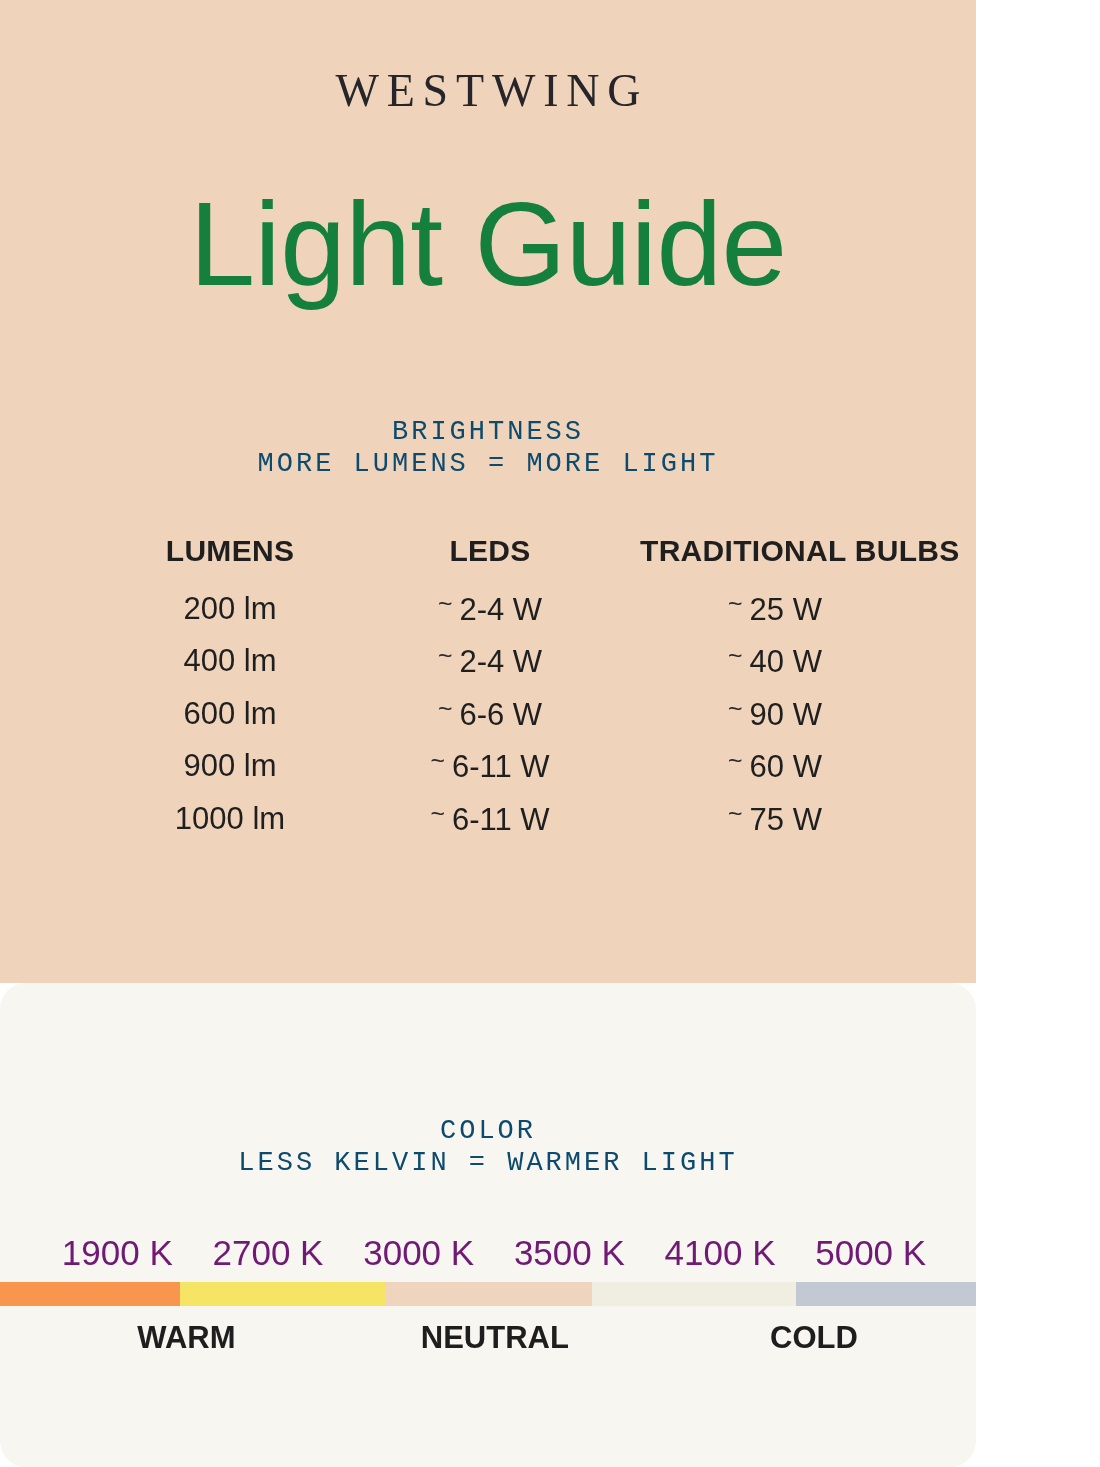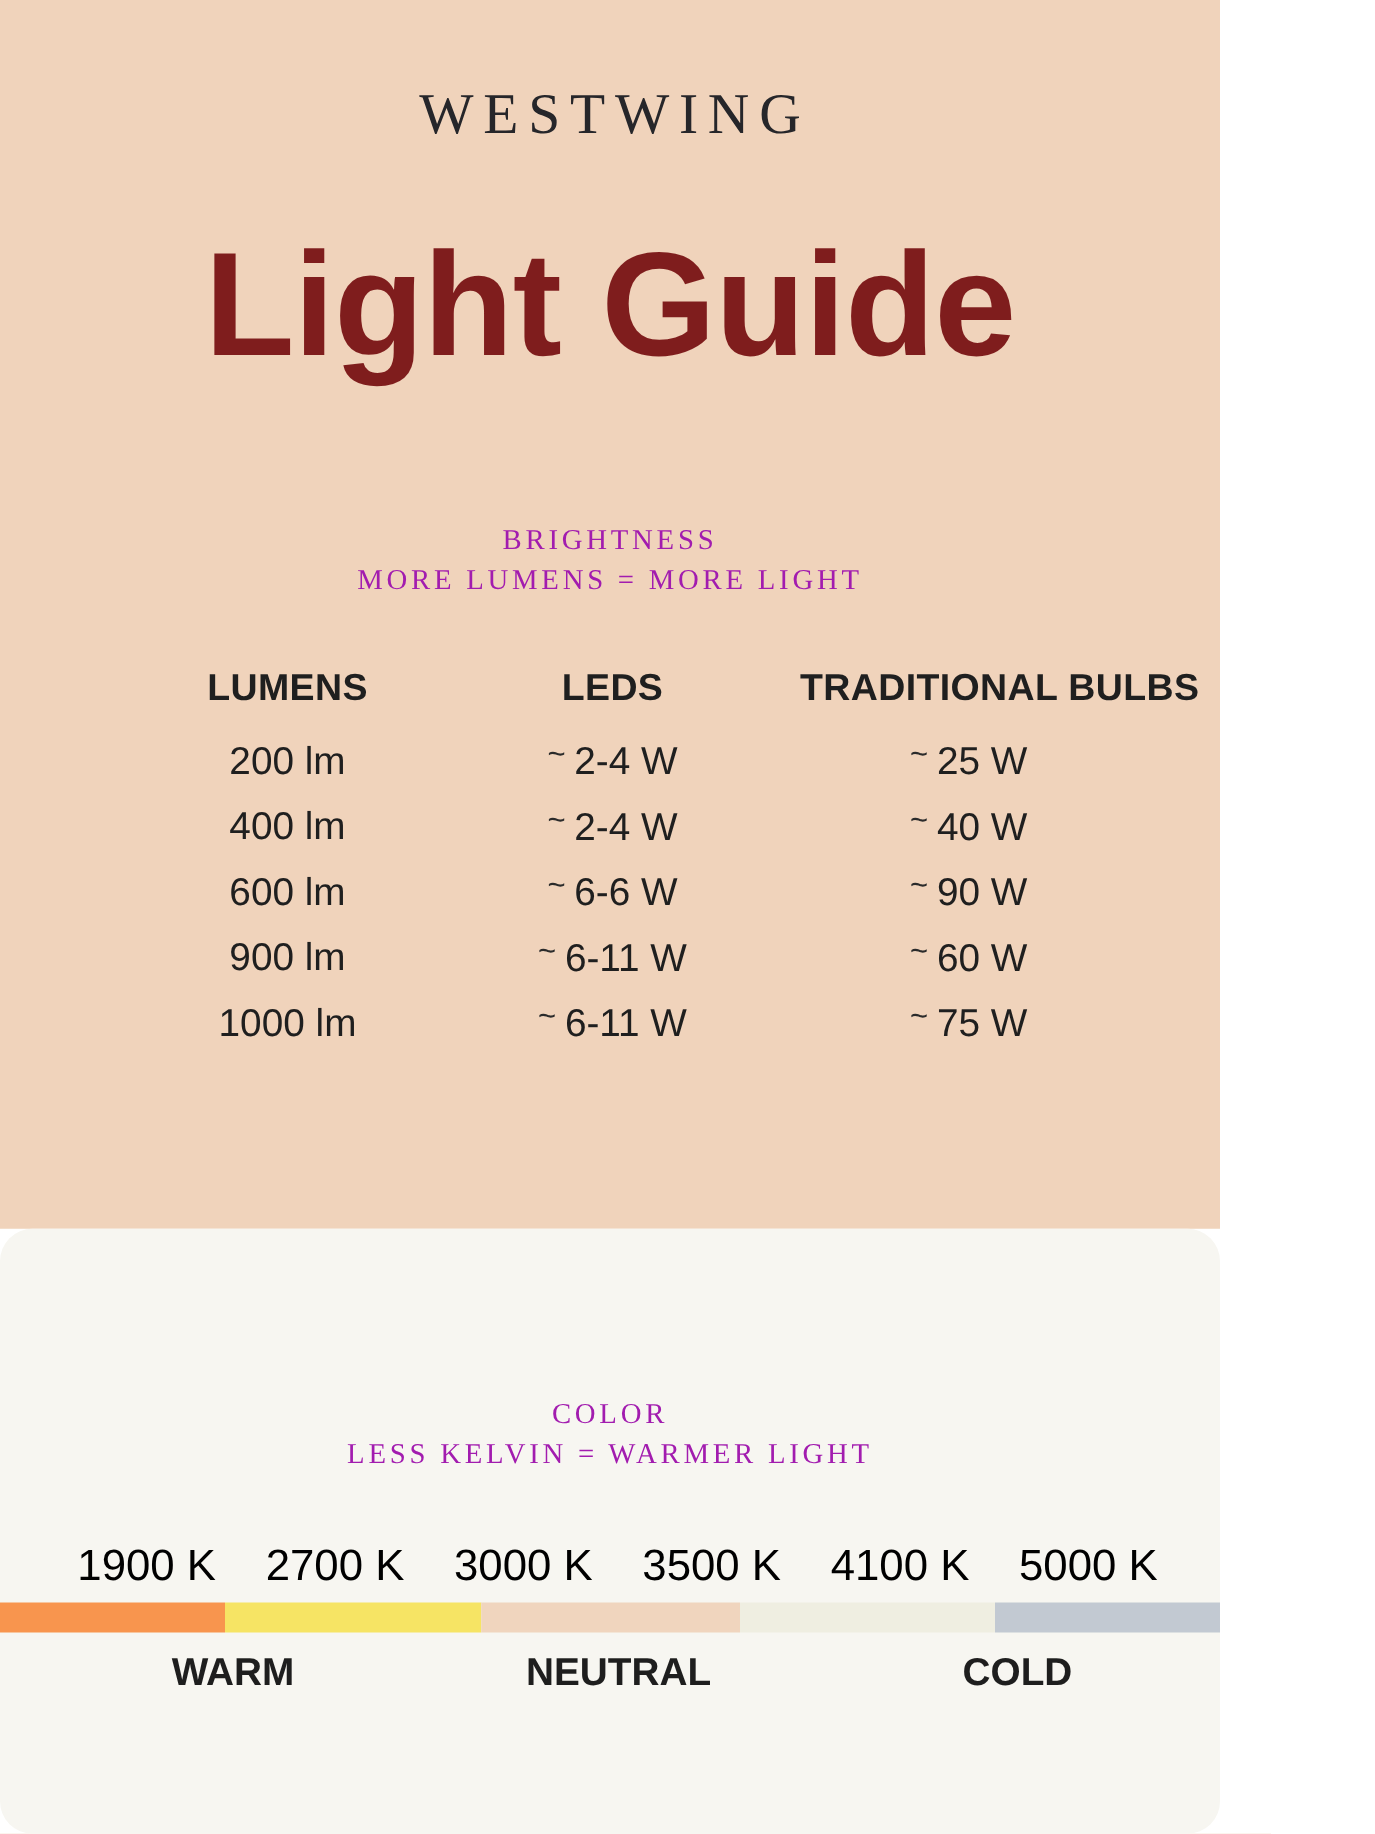--- a/index.html
+++ b/index.html
@@ -23,31 +23,31 @@
     font-family: "Liberation Serif", serif;
     font-size: 46px;
     line-height: 1.1;
     letter-spacing: 0.17em;
     text-indent: 0.17em;
     color: #26262a;
   }
   .title {
     margin: 66px 0 0 0;
     font-size: 118px;
-    font-weight: 700;
+    font-weight: 400;
     line-height: 1.05;
     letter-spacing: -0.005em;
-    color: #7f1d1d;
+    color: #15803d;
   }
   .mono-head {
-    font-family: Liberation Serif, serif;
-    font-size: 23px;
+    font-family: Liberation Mono, monospace;
+    font-size: 27px;
     line-height: 32px;
     letter-spacing: 3px;
-    color: #a21caf;
+    color: #0c4a6e;
   }
   .mono-head.top-block { margin-top: 110px; }
 
   .lumens-table { margin: 54px 0 0 120px; }
   .t-row {
     display: grid;
     grid-template-columns: 220px 300px 270px;
     align-items: center;
   }
   .t-row > div { text-align: center; white-space: nowrap; }
@@ -70,21 +70,21 @@
     border-radius: 26px;
   }
   .mono-head.bottom-block { padding-top: 132px; }
 
   .kelvin-row {
     display: flex;
     margin-top: 56px;
     padding: 0 30px 0 42px;
     font-size: 35px;
     line-height: 1;
-    color: #000000;
+    color: #701a75;
   }
   .kelvin-row > span { flex: 1 1 0; text-align: center; white-space: nowrap; }
 
   .scale-bar {
     display: flex;
     width: 100%;
     height: 24px;
     margin-top: 12px;
   }
   .scale-bar > div { height: 100%; }

